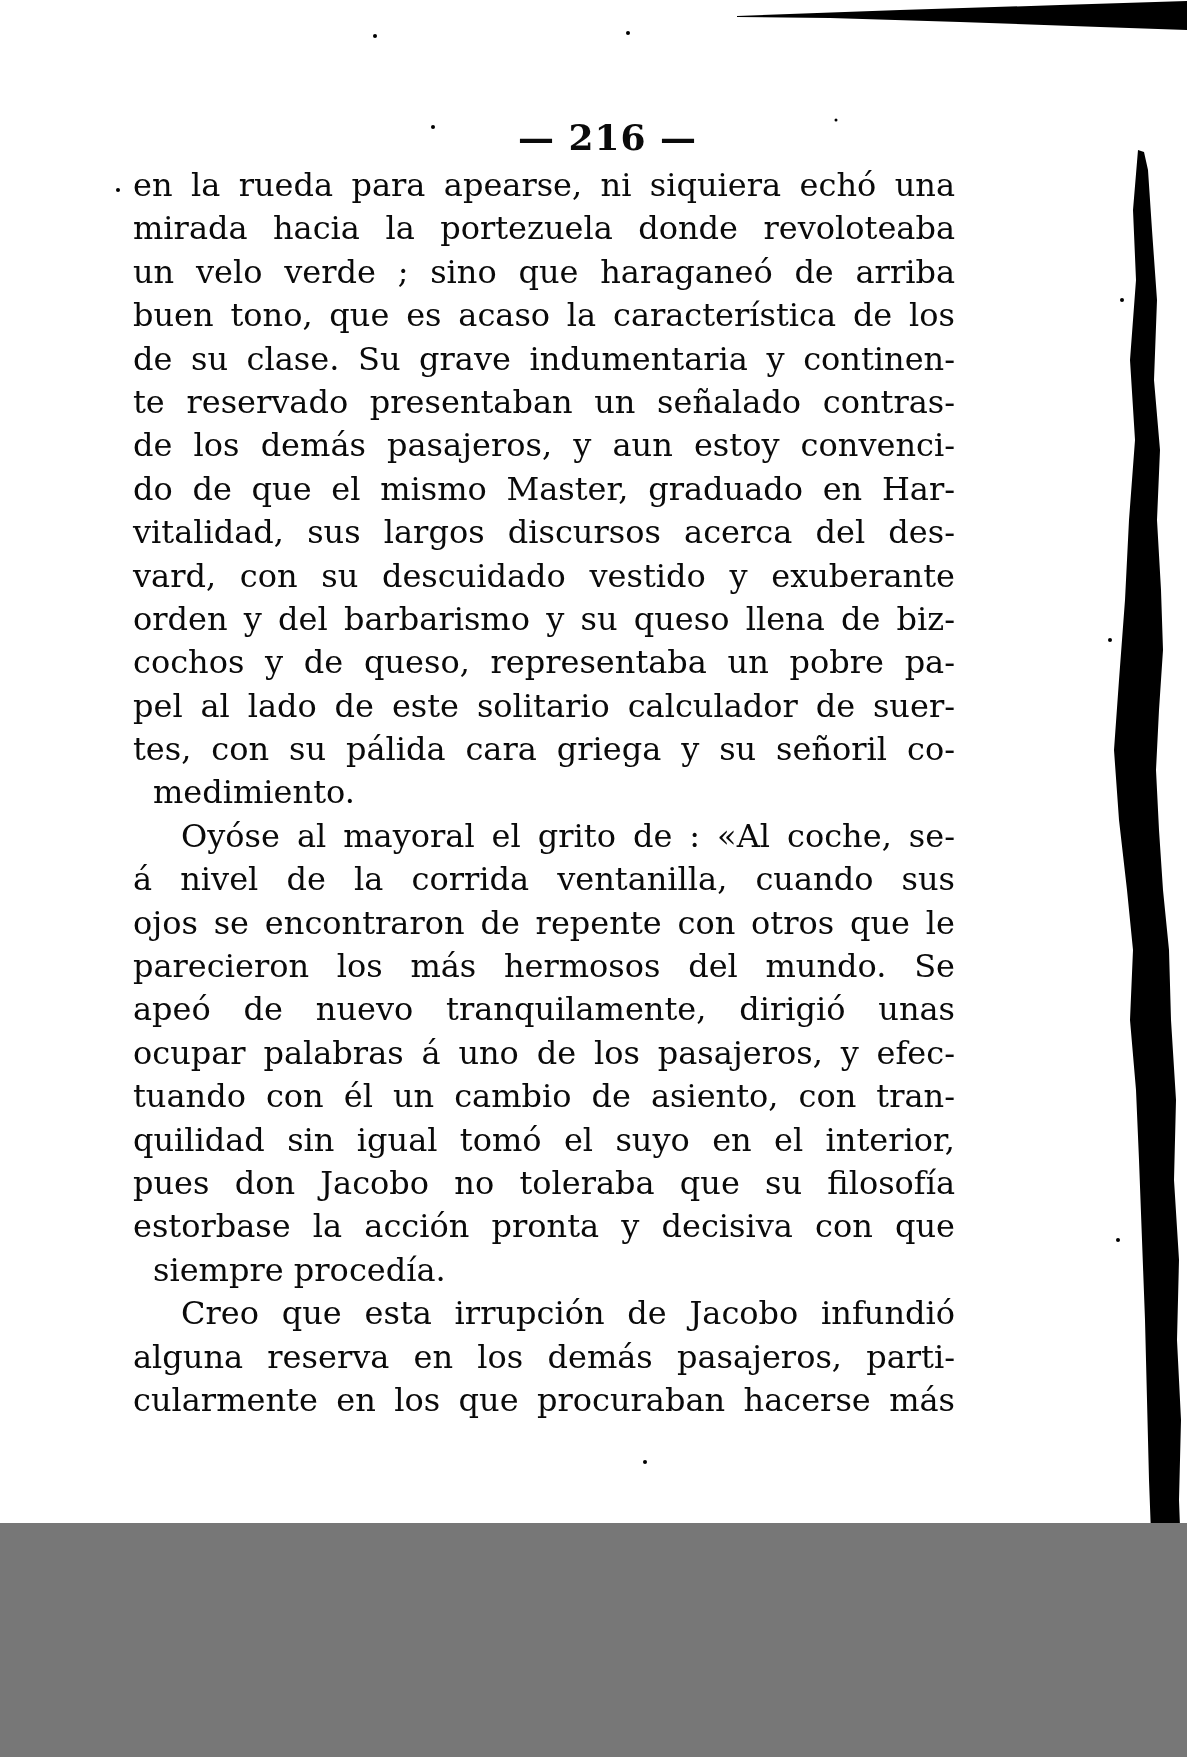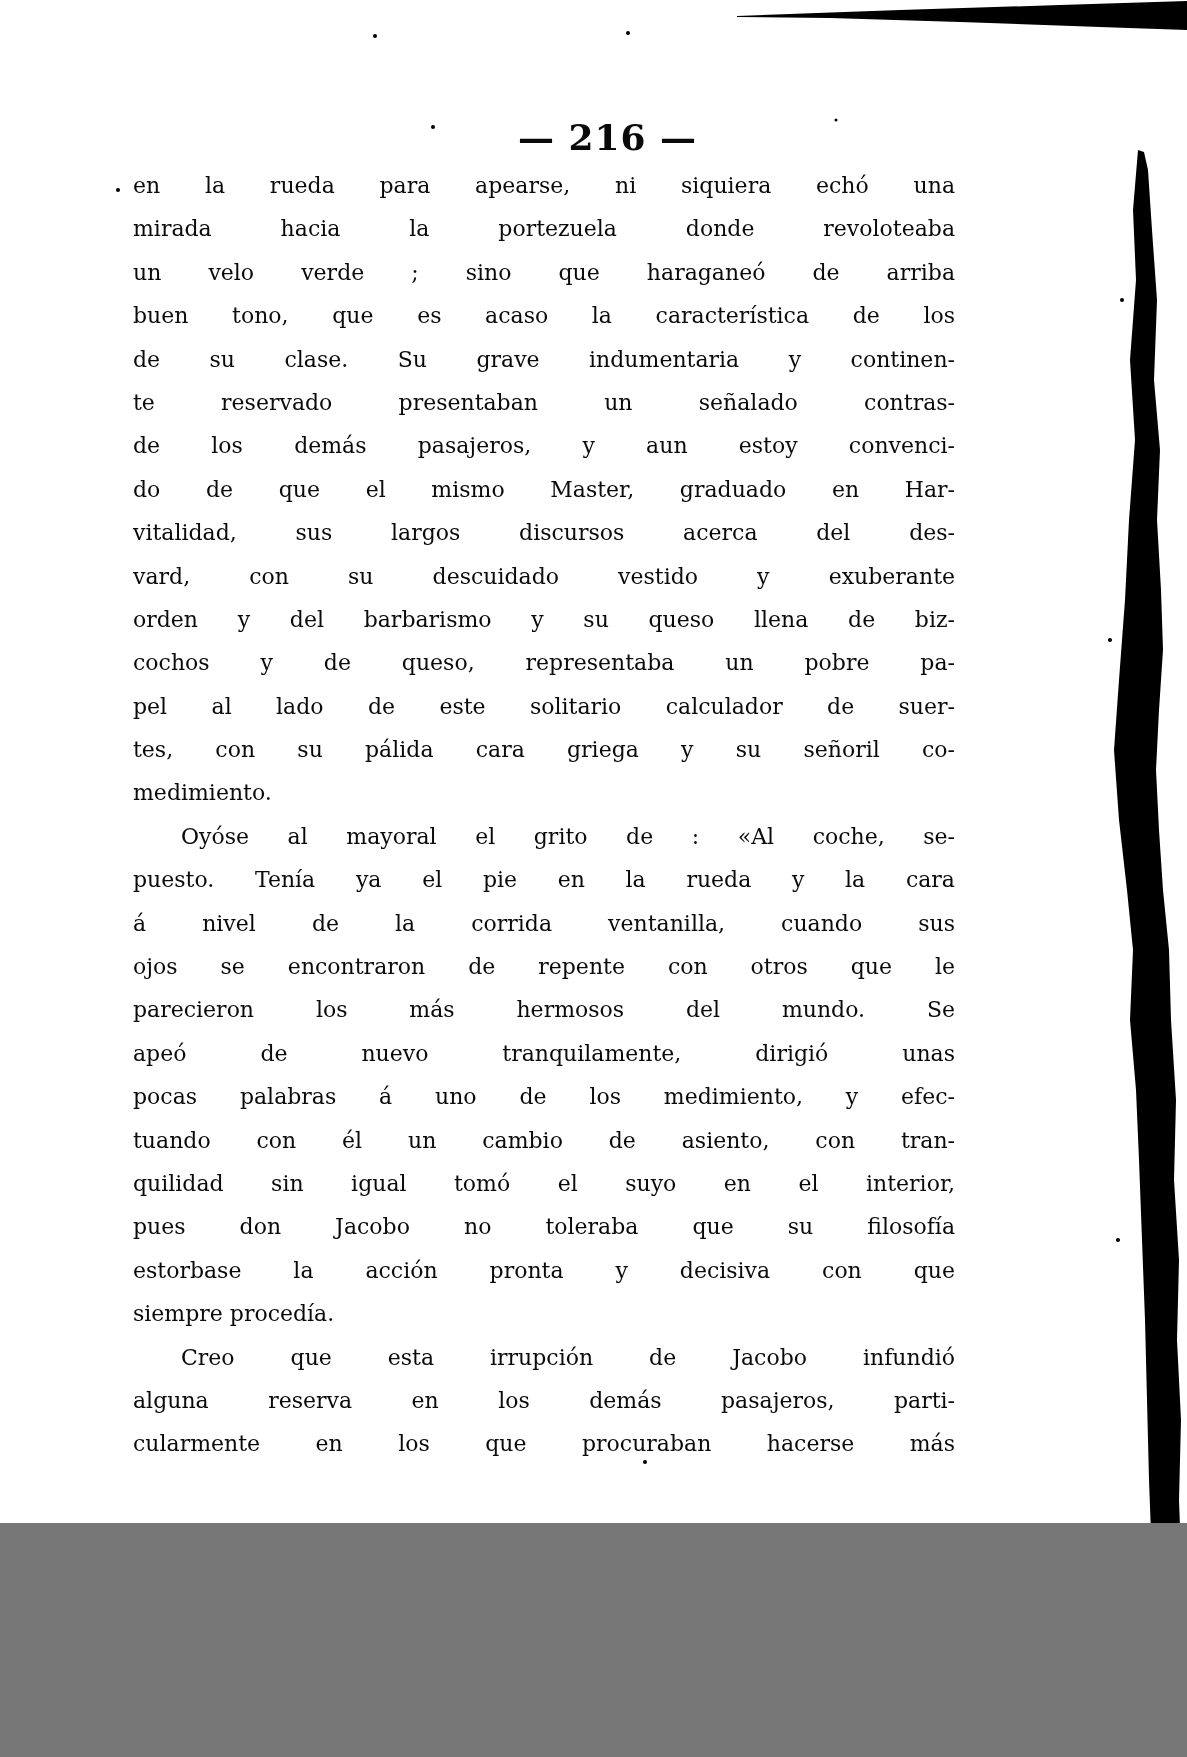--- a/index.html
+++ b/index.html
@@ -18,31 +18,31 @@
     text-align:center;
     transform:translateX(14px);
     font-size:36px;
     font-weight:600;
     letter-spacing:1px;
     white-space:nowrap;
   }
   .page-body{
     position:absolute;
     left:133px;top:164px;width:822px;
-    font-size:22px;
+    font-size:32px;
     line-height:43.4px;
   }
   .line{
     height:43.4px;
     text-align:justify;
     text-align-last:justify;
     -moz-text-align-last:justify;
     overflow:visible;
   }
-  .line.short{text-align-last:left;-moz-text-align-last:left;}
+  .line.short{text-align-last:left;margin-left:20px;-moz-text-align-last:left;}
   .line.indent{text-indent:48px;}
   .artifacts{
     position:absolute;left:0;top:0;width:1187px;height:1757px;
     pointer-events:none;
   }
 </style>
 </head>
 <body>
 
 <div class="page">
@@ -59,26 +59,25 @@
       <div class="line">de los demás pasajeros, y aun estoy convenci-</div>
       <div class="line">do de que el mismo Master, graduado en Har-</div>
       <div class="line">vitalidad, sus largos discursos acerca del des-</div>
       <div class="line">vard, con su descuidado vestido y exuberante</div>
       <div class="line">orden y del barbarismo y su queso llena de biz-</div>
       <div class="line">cochos y de queso, representaba un pobre pa-</div>
       <div class="line">pel al lado de este solitario calculador de suer-</div>
       <div class="line">tes, con su pálida cara griega y su señoril co-</div>
       <div class="line short">medimiento.</div>
       <div class="line indent">Oyóse al mayoral el grito de : «Al coche, se-</div>
-      <div class="line">puesto. Tenía ya el pie en la rueda y la cara</div>
       <div class="line">á nivel de la corrida ventanilla, cuando sus</div>
       <div class="line">ojos se encontraron de repente con otros que le</div>
       <div class="line">parecieron los más hermosos del mundo. Se</div>
       <div class="line">apeó de nuevo tranquilamente, dirigió unas</div>
-      <div class="line">pocas palabras á uno de los medimiento, y efec-</div>
+      <div class="line">ocupar palabras á uno de los pasajeros, y efec-</div>
       <div class="line">tuando con él un cambio de asiento, con tran-</div>
       <div class="line">quilidad sin igual tomó el suyo en el interior,</div>
       <div class="line">pues don Jacobo no toleraba que su filosofía</div>
       <div class="line">estorbase la acción pronta y decisiva con que</div>
       <div class="line short">siempre procedía.</div>
       <div class="line indent">Creo que esta irrupción de Jacobo infundió</div>
       <div class="line">alguna reserva en los demás pasajeros, parti-</div>
       <div class="line">cularmente en los que procuraban hacerse más</div>
     </div>
 

